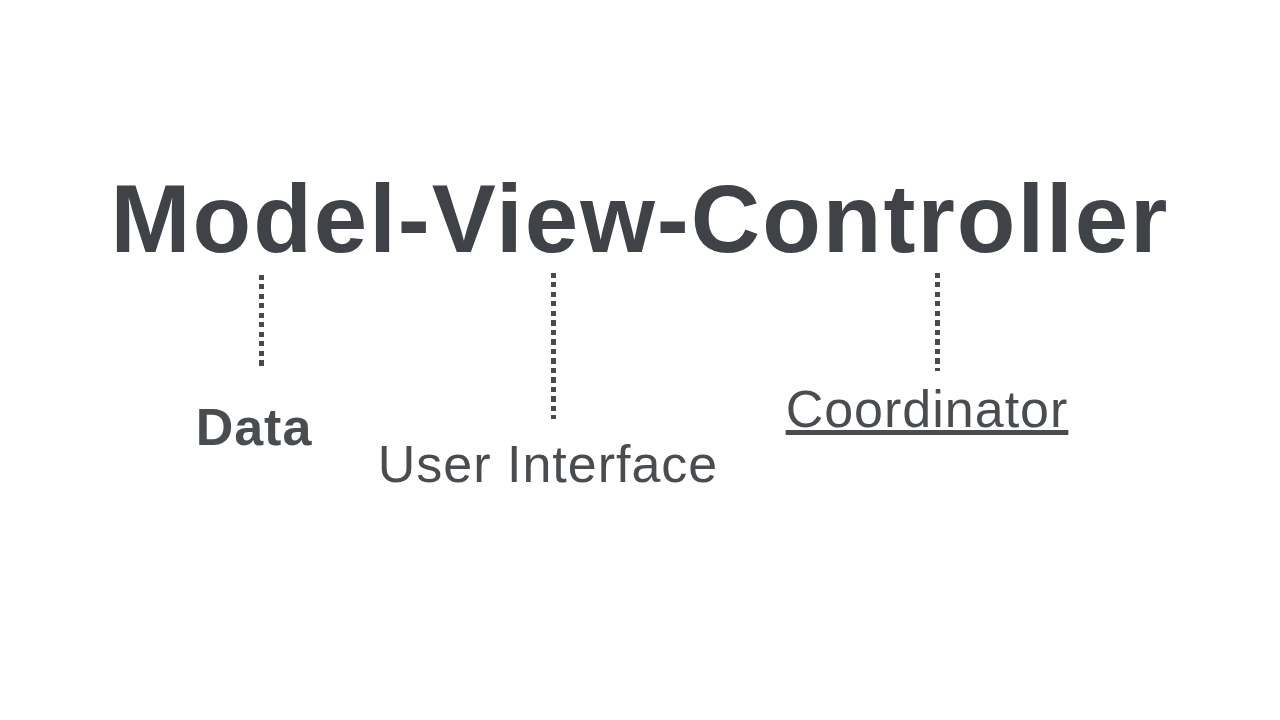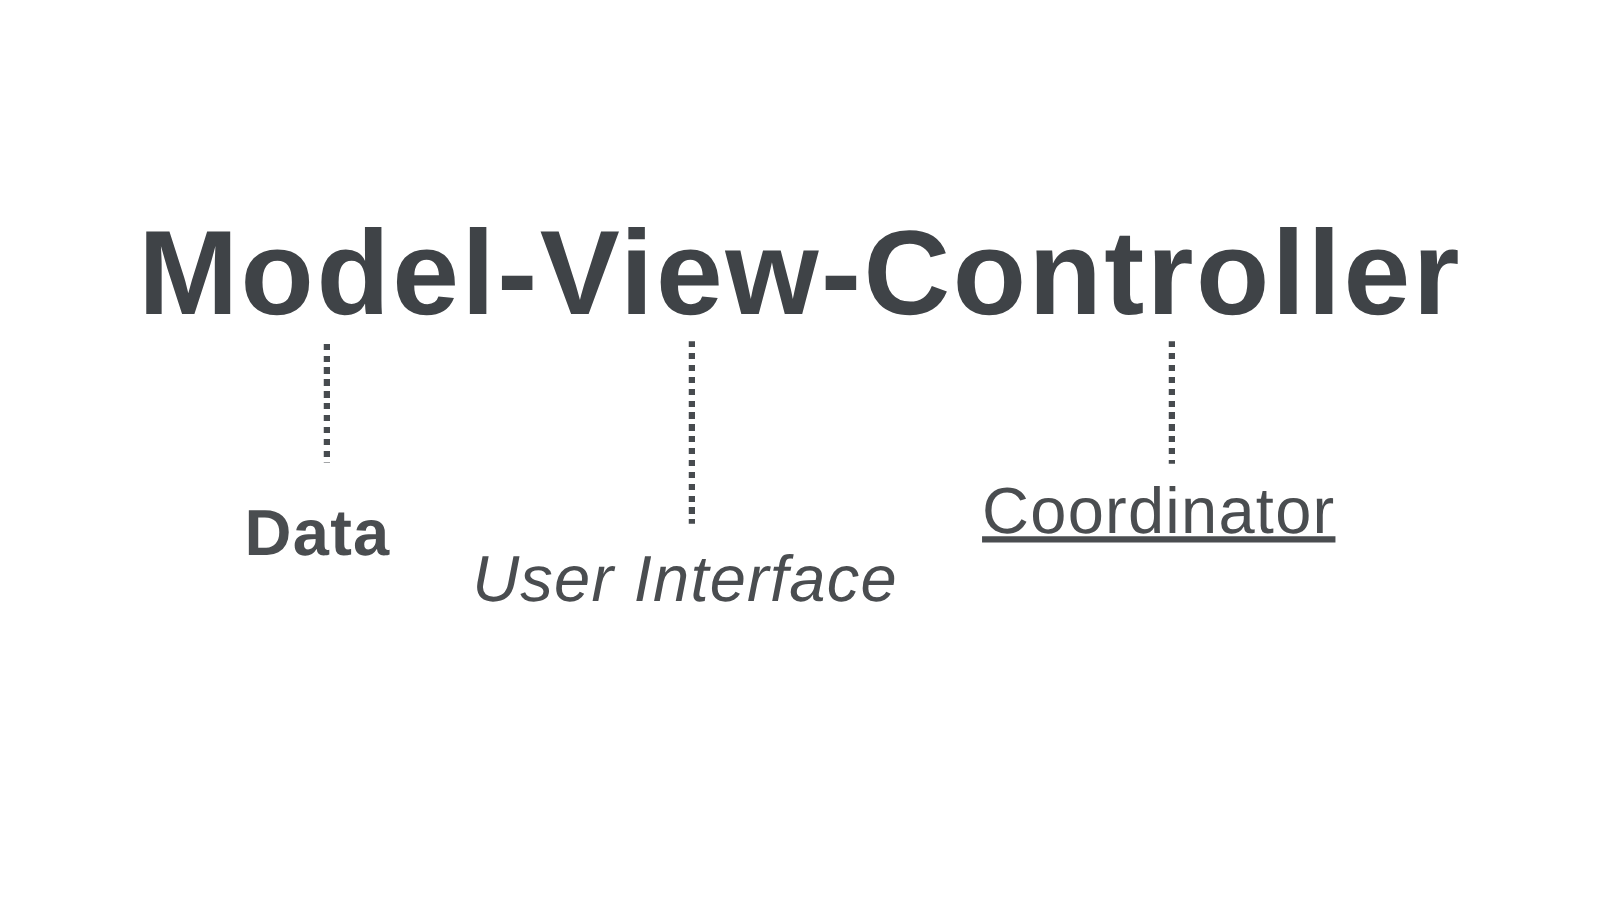--- a/index.html
+++ b/index.html
@@ -53,21 +53,21 @@
     position: absolute;
     transform: translateX(-50%);
     font-size: 52px;
     font-weight: 400;
     letter-spacing: 1px;
     line-height: 1;
     color: var(--label-text);
     white-space: nowrap;
   }
   .label-model      { left: 254px; top: 401px; font-weight: bold; }
-  .label-view       { left: 548px; top: 438px; font-style: italic; }
+  .label-view       { left: 548px; top: 438px; }
   .label-controller { left: 927px; top: 383px; text-decoration: underline; }
 </style>
 </head>
 <body>
 
 <div class="slide">
   <h1 class="title">Model-View-Controller</h1>
 
   <div class="connector connector-model"></div>
   <div class="connector connector-view"></div>

